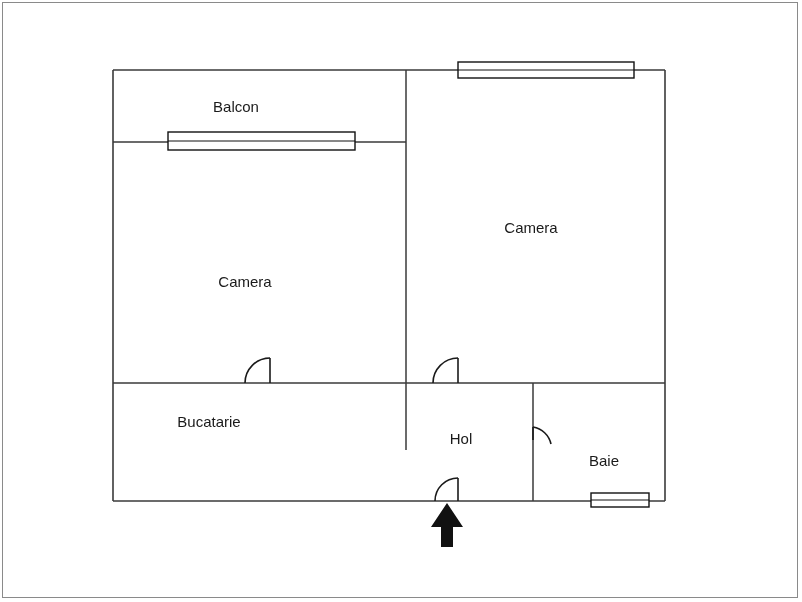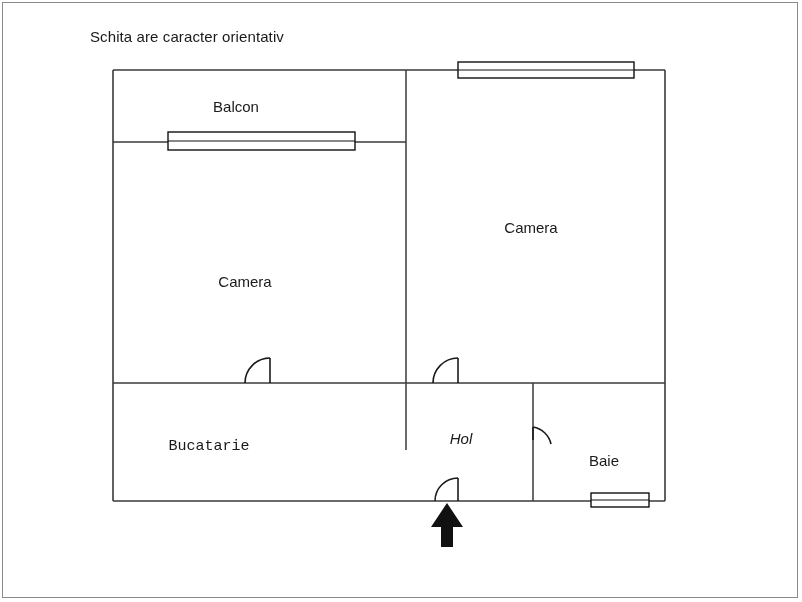--- a/index.html
+++ b/index.html
@@ -50,21 +50,20 @@
     transform: translate(-50%, -50%);
   }
 </style>
 </head>
 <body>
 
 <div id="page">
 
   <div class="outer-frame"></div>
 
-  <div class="title">Schita are caracter orientativ</div>
 
   <svg class="plan" viewBox="0 0 802 602" xmlns="http://www.w3.org/2000/svg">
 
     <g stroke="#3a3a3a" stroke-width="1.6" fill="none">
 
       <line x1="113" y1="70" x2="113" y2="501"></line>
 
       <line x1="113" y1="501" x2="665" y2="501"></line>
 
       <line x1="665" y1="70" x2="665" y2="501"></line>
@@ -130,19 +129,19 @@
       <polygon points="447,503 431,527 441,527 441,547 453,547 453,527 463,527"></polygon>
     </g>
   </svg>
 
   <div class="room-label" style="left:236px; top:106px;">Balcon</div>
 
   <div class="room-label" style="left:245px; top:281px;">Camera</div>
 
   <div class="room-label" style="left:531px; top:227px;">Camera</div>
 
-  <div class="room-label" style="left:209px; top:446px;font-family:Liberation Mono, monospace;">Bucatarie</div>
+  <div class="room-label" style="left:209px; top:421px;">Bucatarie</div>
 
-  <div class="room-label" style="left:461px; top:438px;font-style:italic;">Hol</div>
+  <div class="room-label" style="left:461px; top:438px;">Hol</div>
 
   <div class="room-label" style="left:604px; top:437px;margin-top:23px;">Baie</div>
 
 </div>
 
 </body></html>

